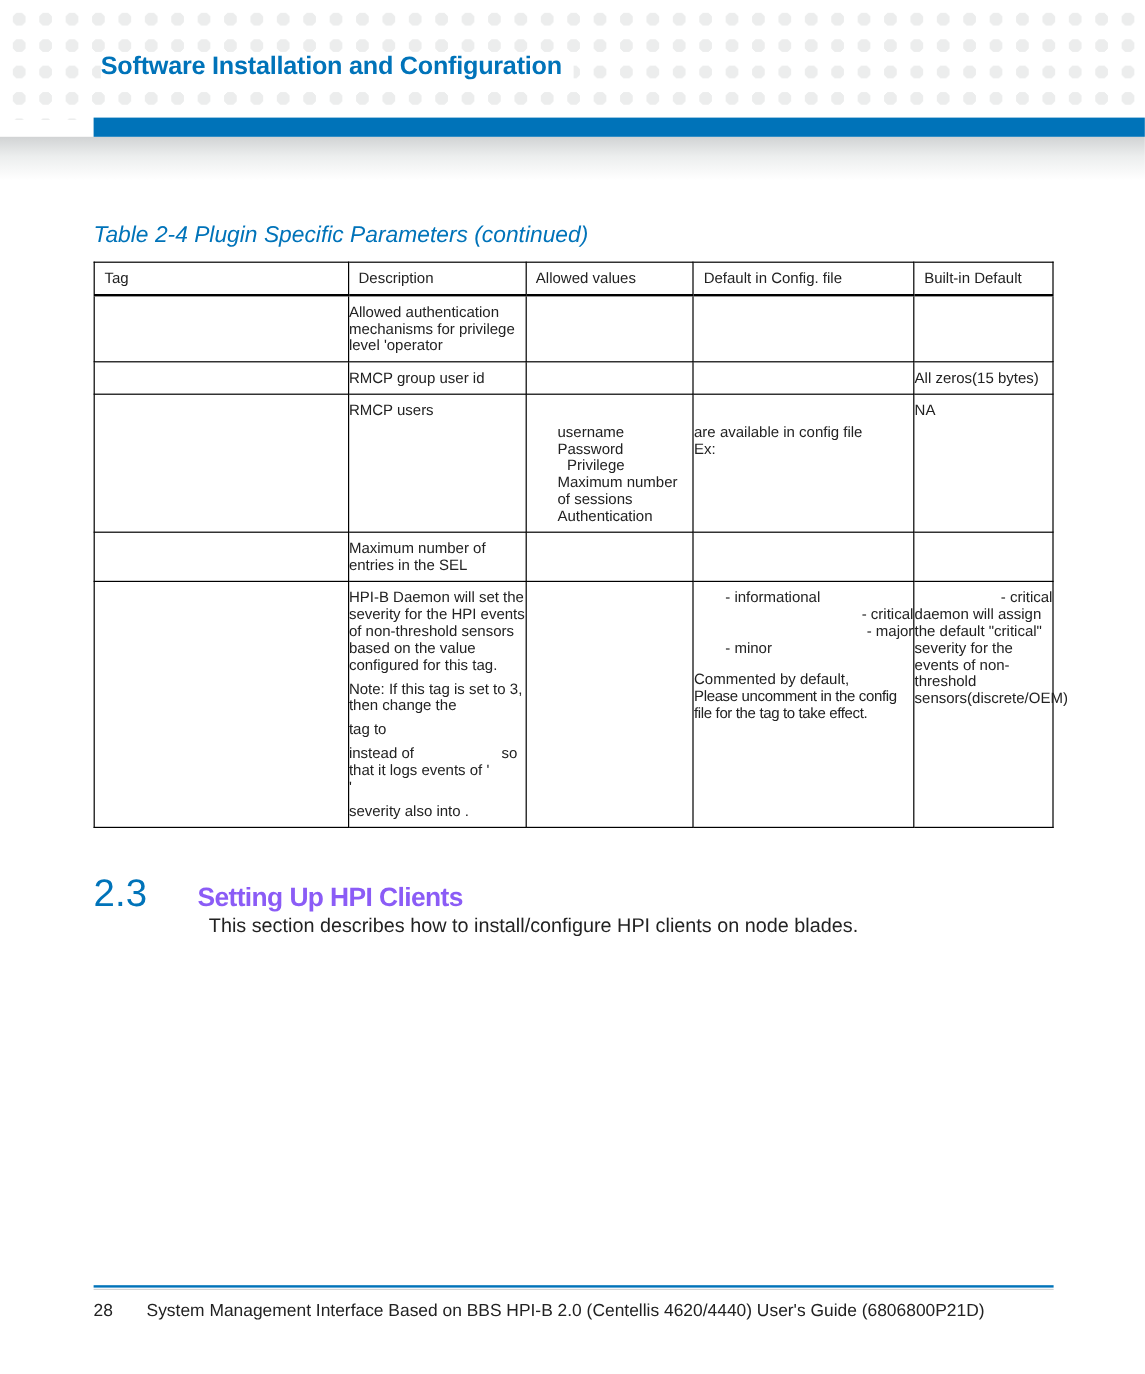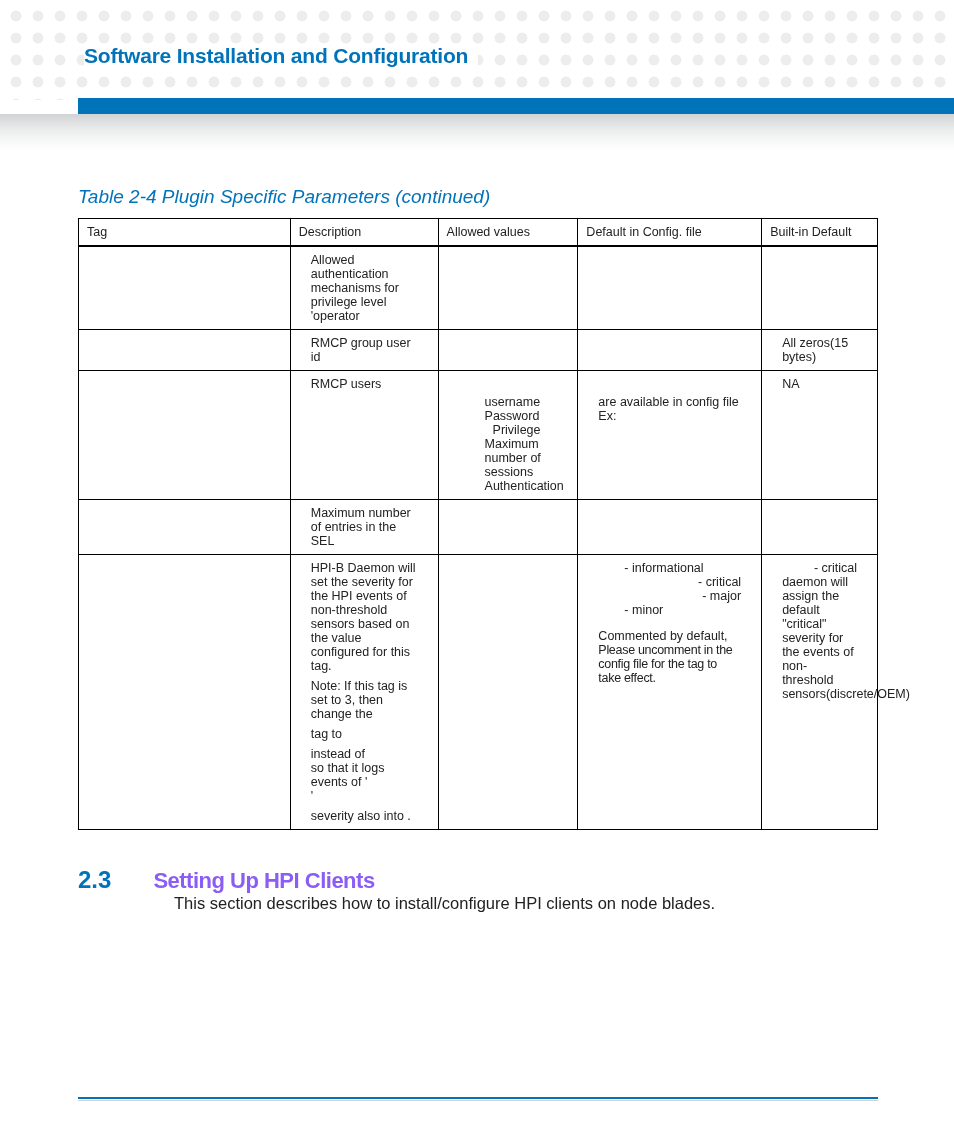--- a/index.html
+++ b/index.html
@@ -64,21 +64,21 @@
   }
   table {
     border-collapse: collapse;
     width: 100%;
     table-layout: fixed;
     font-size: 12.5px;
     color: #222;
   }
   table th, table td {
     border: 1px solid #000;
-    padding: 6px 20px;
+    padding: 6px 0;
     vertical-align: top;
     text-align: left;
   }
   table th {
     font-weight: 400;
     border-bottom: 2px solid #000;
     padding: 6px 8px;
     font-size: 12.5px;
   }
   col.c1 { width: 26.5%; }
@@ -91,22 +91,22 @@
   .indent3 { padding-left: 34px; display:block; }
   .para { margin-top: 6px; }
   .section-head {
     margin-top: 36px;
     display: flex;
     gap: 42px;
     align-items: baseline;
   }
   .section-num {
     color: #0073b9;
-    font-weight: 700;
-    font-size: 24px;
+    font-weight: 400;
+    font-size: 32px;
   }
   .section-title {
     color: #8b5cf6;
     font-weight: 700;
     font-size: 22px;
     letter-spacing: -0.5px;
   }
   .section-body {
     margin-left: 96px;
     font-size: 16.5px;
@@ -240,13 +240,17 @@
   <div class="section-head">
     <div class="section-num">2.3</div>
     <div class="section-title">Setting Up HPI Clients</div>
   </div>
   <div class="section-body">This section describes how to install/configure HPI clients on node blades.</div>
 </div>
 
 <div class="footer">
   <div class="footer-rule-blue"></div>
   <div class="footer-rule-gray"></div>
+  <div class="footer-row">
+    <span class="page-num">28</span>
+    <span>System Management Interface Based on BBS HPI-B 2.0 (Centellis 4620/4440) User's Guide (6806800P21D)</span>
+  </div>
 </div>
 
 </body></html>

